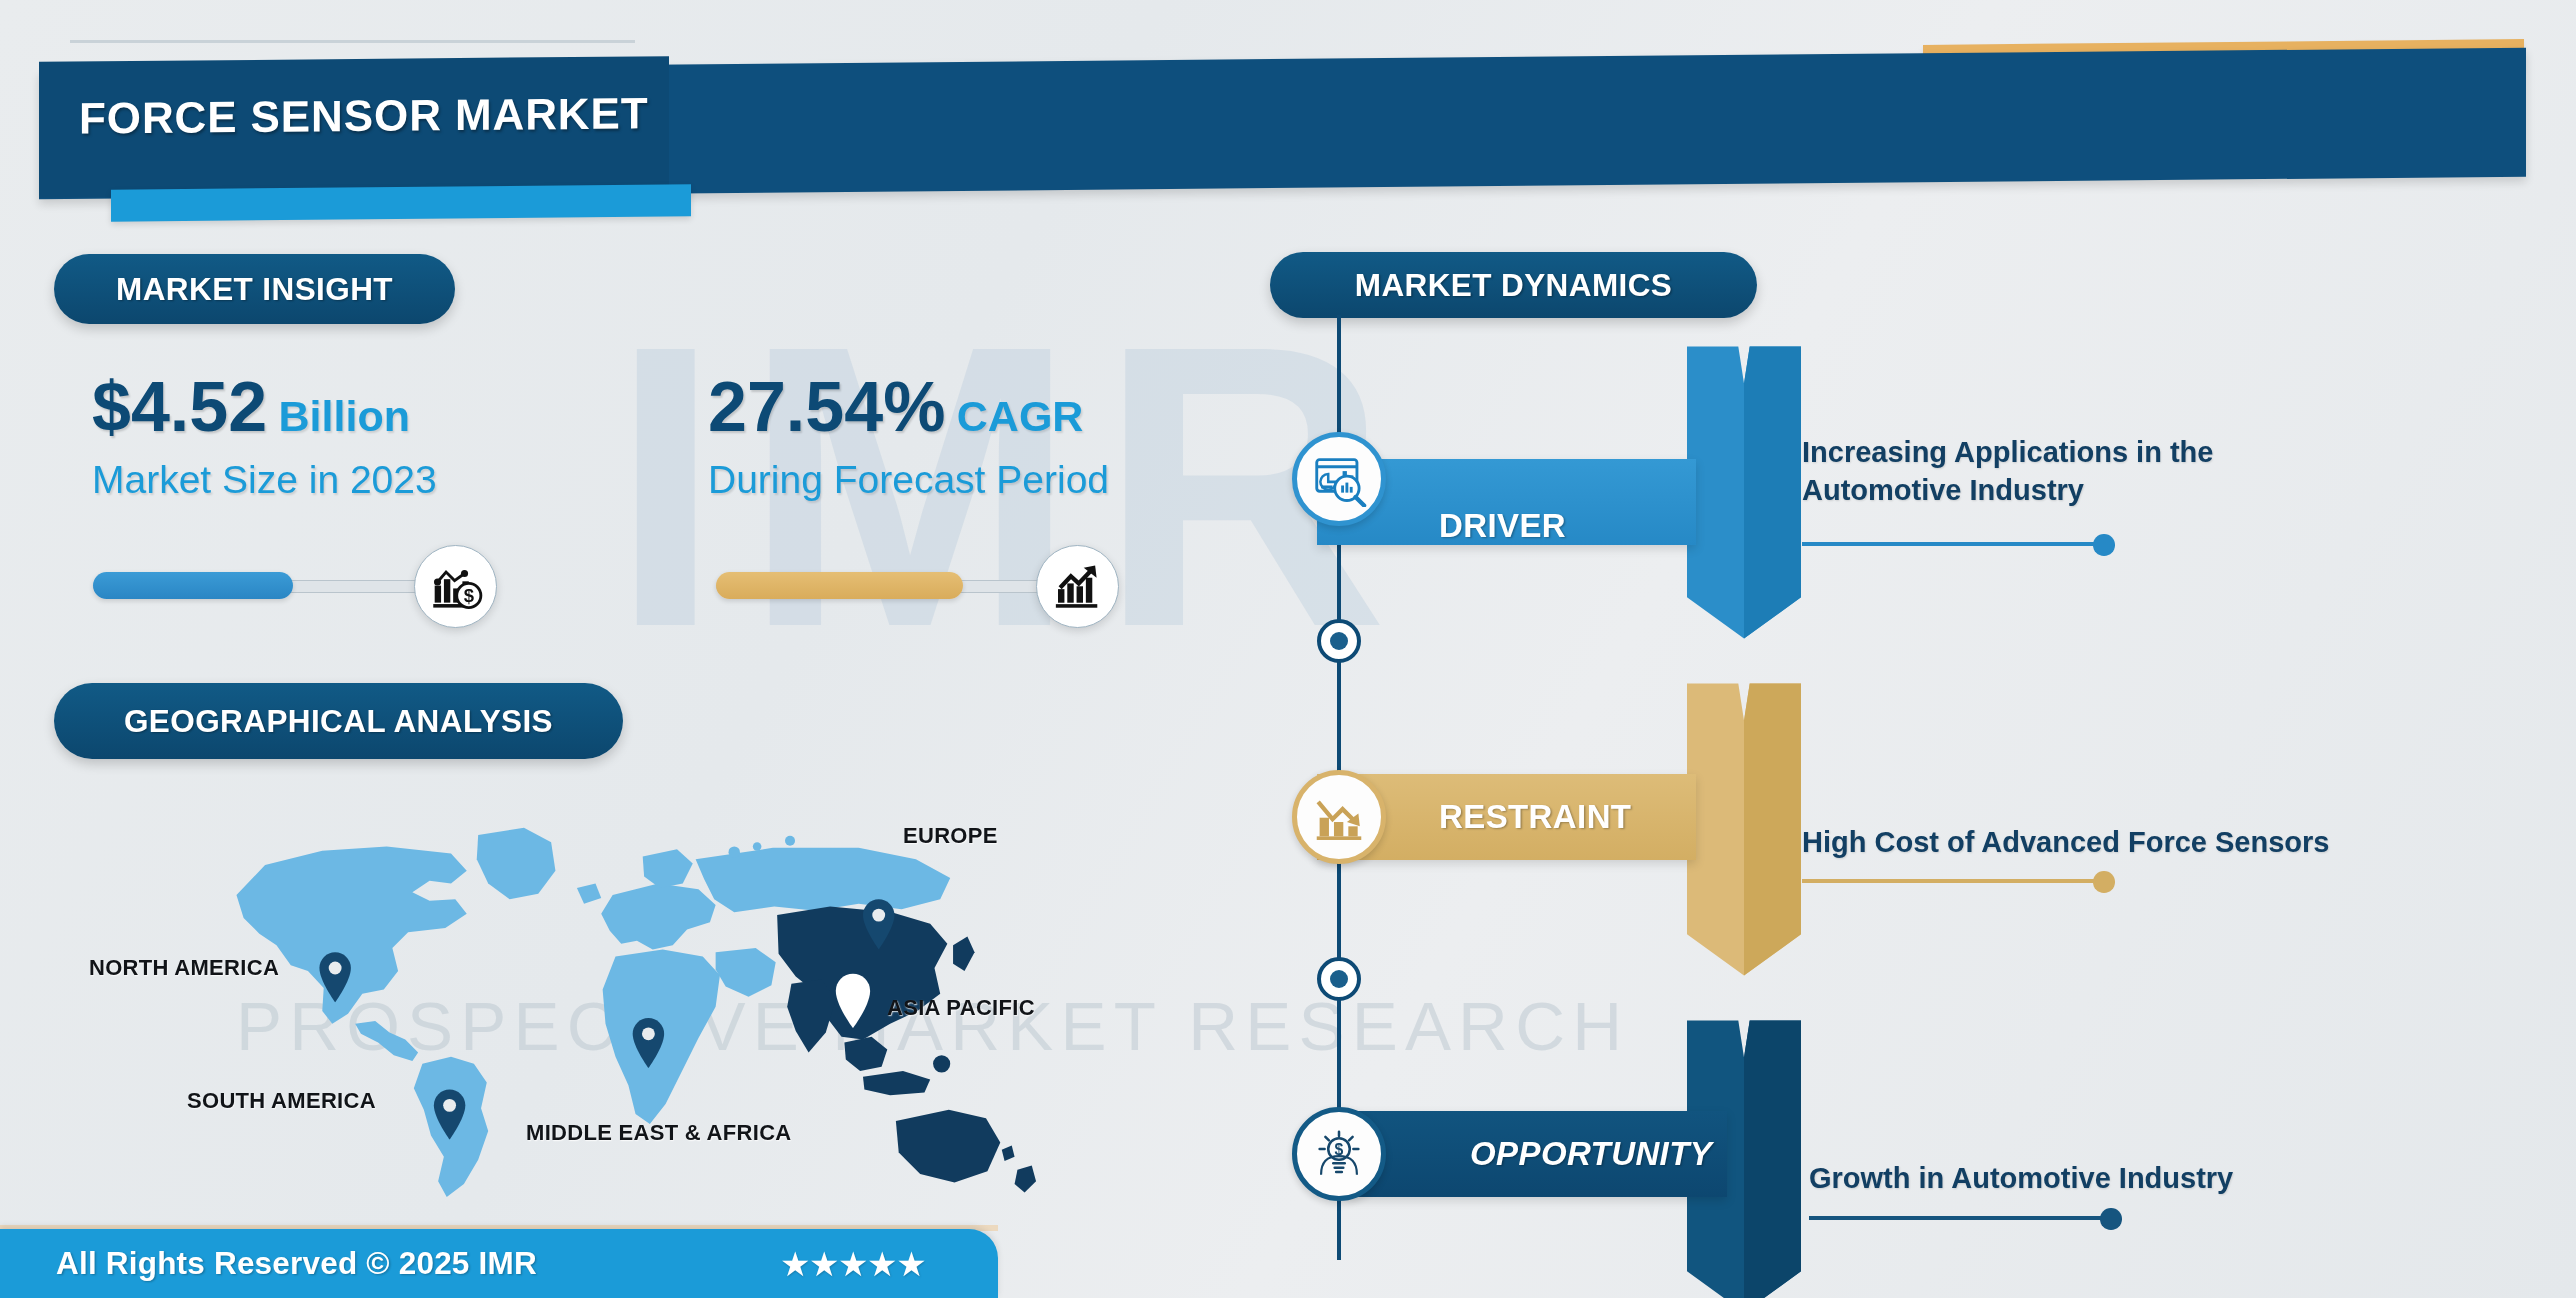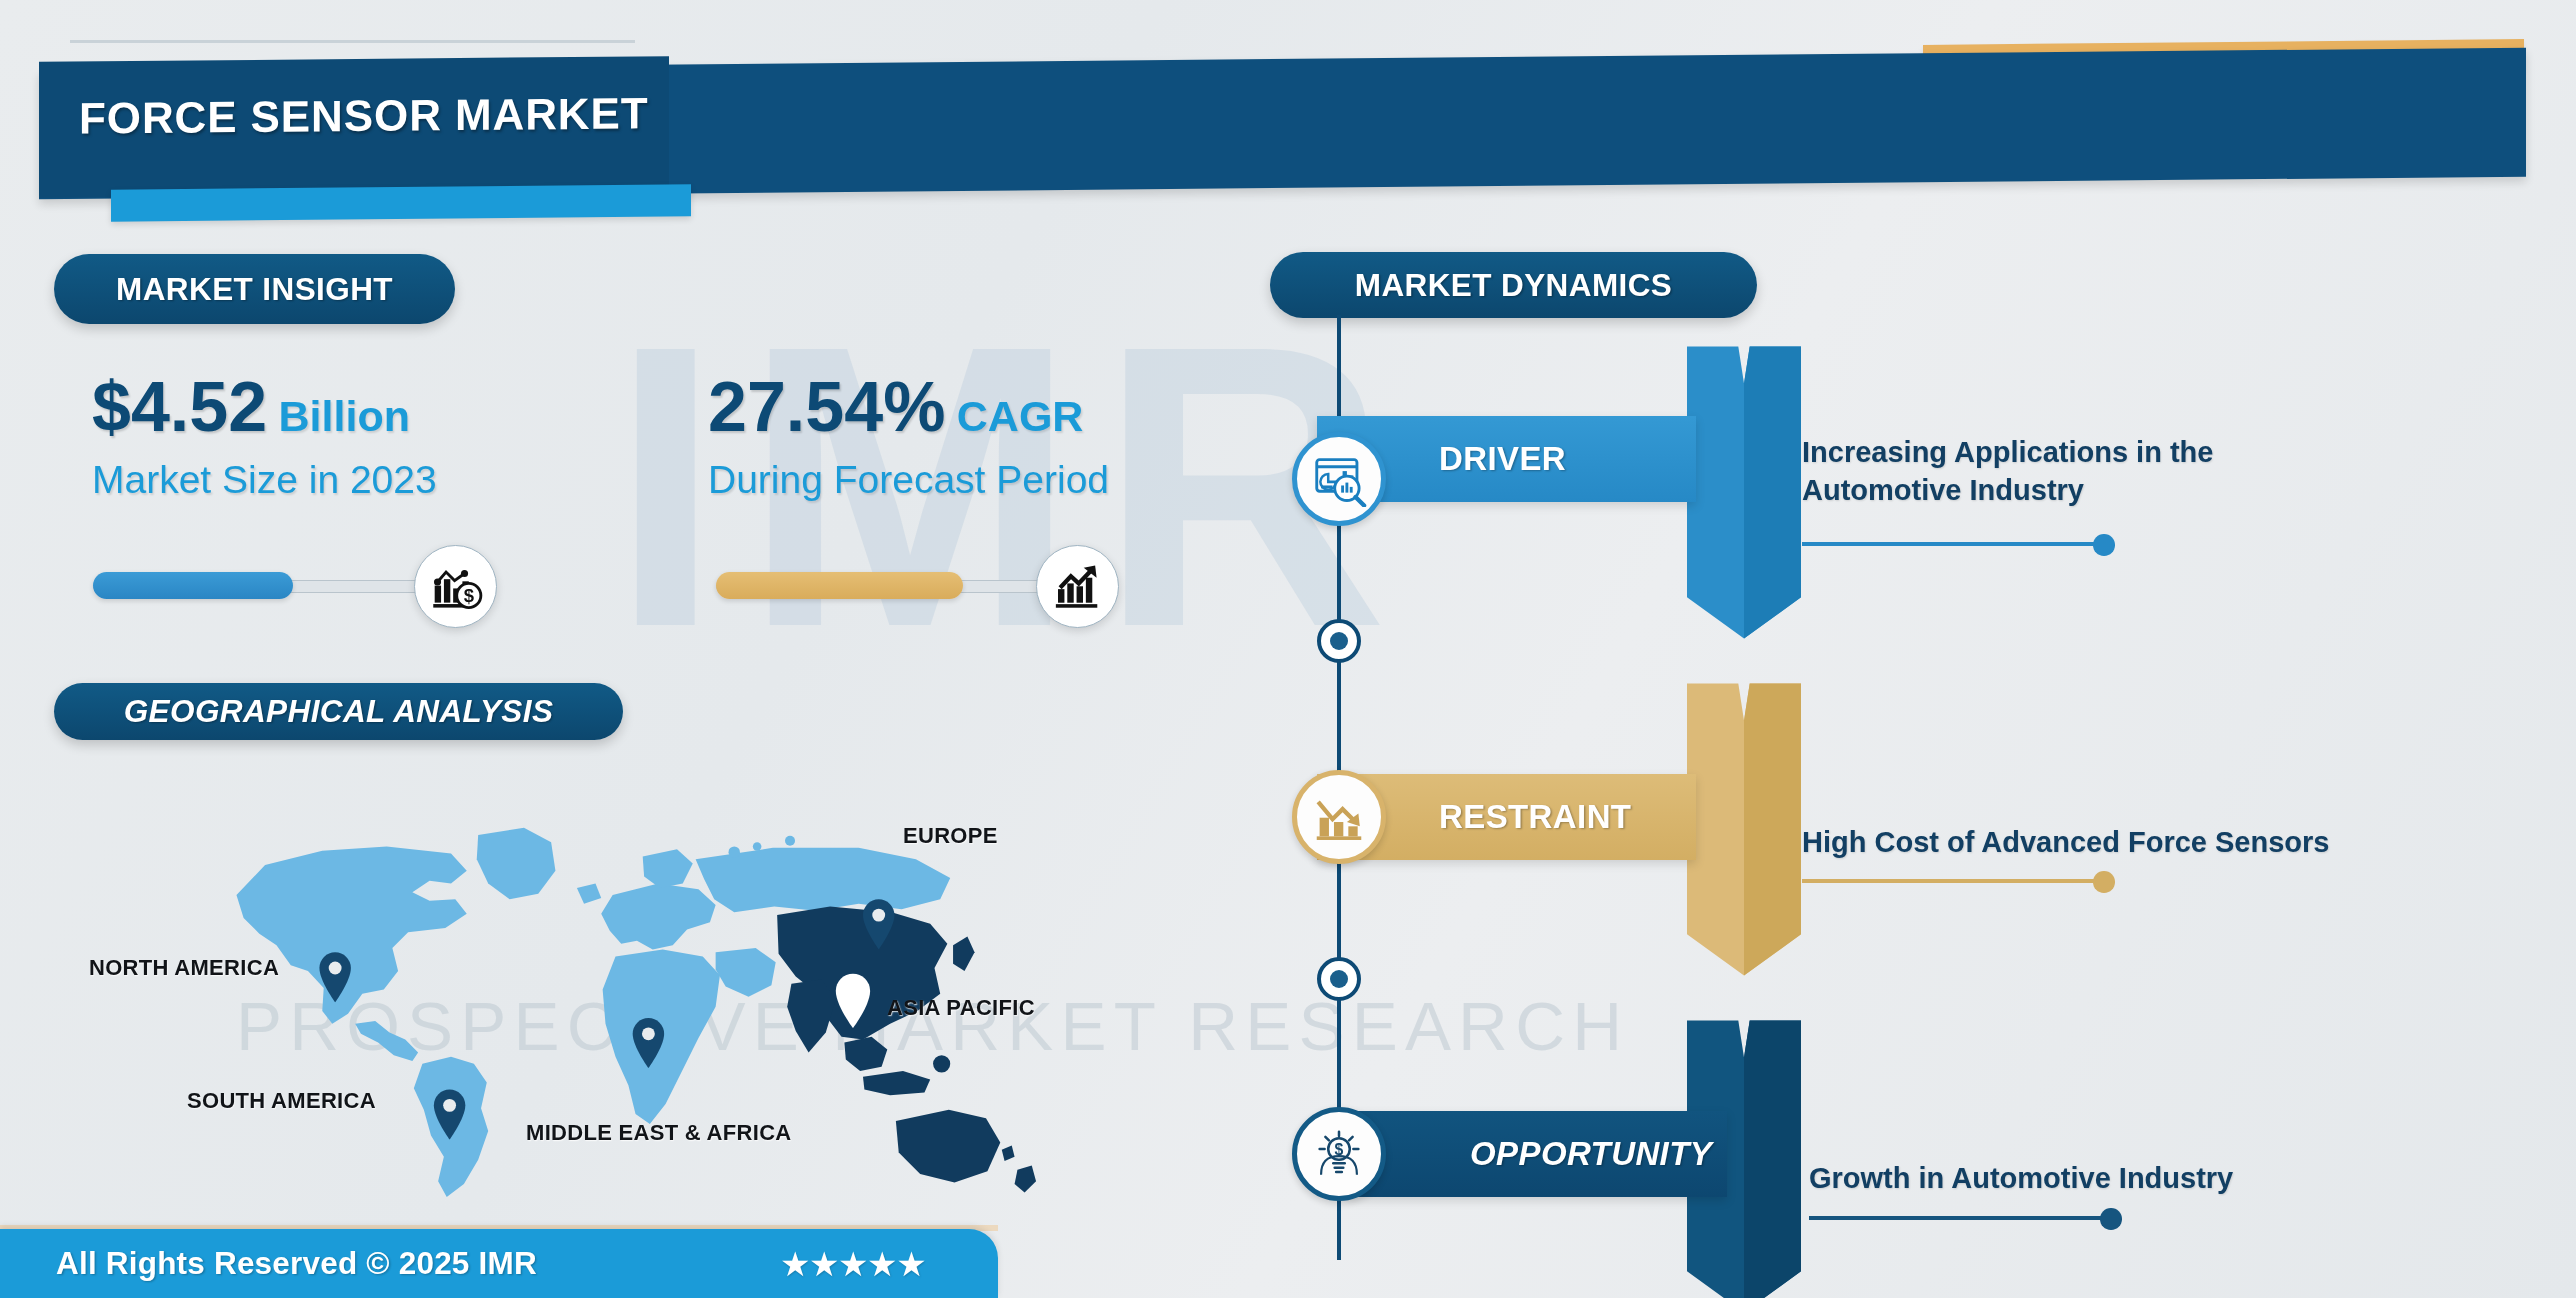--- a/index.html
+++ b/index.html
@@ -101,21 +101,21 @@
     justify-content: center;
     background: linear-gradient(180deg,#115a86 0%, #0c476e 100%);
     color: #fff;
     border-radius: 50px;
     font-weight: 700;
     letter-spacing: 0.4px;
     box-shadow: 0 5px 11.4px rgba(0,0,0,0.18);
     text-shadow: 1.4px 1.4px 2.1px rgba(0,0,0,0.30);
   }
   #pill-insight { left: 54px; top: 254px; width: 401px; height: 70px; font-size: 31.5px; }
-  #pill-geo     { left: 54px; top: 683px; width: 569px; height: 57px; font-size: 31.5px; font-style: italic; }
+  #pill-geo     { left: 54px; top: 683px; width: 569px; height: 76px; font-size: 31.5px; }
   #pill-dyn     { left: 1270px; top: 252px; width: 487px; height: 66px; font-size: 31.5px; }
 
   
   .stat { position: absolute; }
   .stat .big {
     font-size: 70px;
     font-weight: 700;
     color: #0d4a75;
     line-height: 1;
     text-shadow: 1.4px 2.1px 2.1px rgba(0,0,0,0.16);
@@ -238,21 +238,21 @@
     box-shadow: 0 3.6px 9.3px rgba(0,0,0,0.13);
   }
   .dbar .dlabel {
     color: #ffffff;
     font-size: 33px;
     font-weight: 600;
     letter-spacing: 0.4px;
     margin-left: 122px;
     text-shadow: 1.4px 1.4px 2.1px rgba(0,0,0,0.28);
   }
-  #bar-driver      { left: 1317px; top: 416px;  width: 379px; background: linear-gradient(180deg,#3499d4 0%,#2689c6 100%); }
+  #bar-driver      { left: 1317px; top: 459px;  width: 379px; background: linear-gradient(180deg,#3499d4 0%,#2689c6 100%); align-items: flex-end; }
   #bar-restraint   { left: 1317px; top: 774px; width: 379px; background: linear-gradient(180deg,#ddbc78 0%,#d3ae63 100%); }
   #bar-opportunity { left: 1348px; top: 1111px; width: 379px; background: linear-gradient(180deg,#11547f 0%,#0d4770 100%); font-style: italic; }
 
   
   .badge {
     position: absolute;
     width: 94px; height: 94px;
     border-radius: 50%;
     background: #fdfdfd;
     display: flex; align-items: center; justify-content: center;

